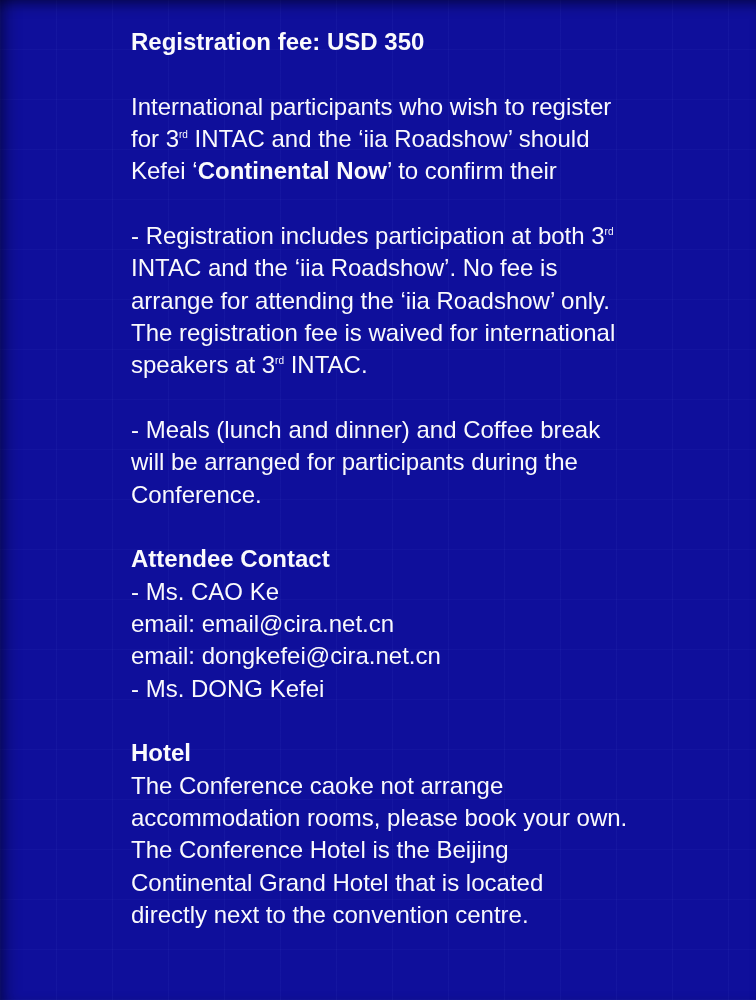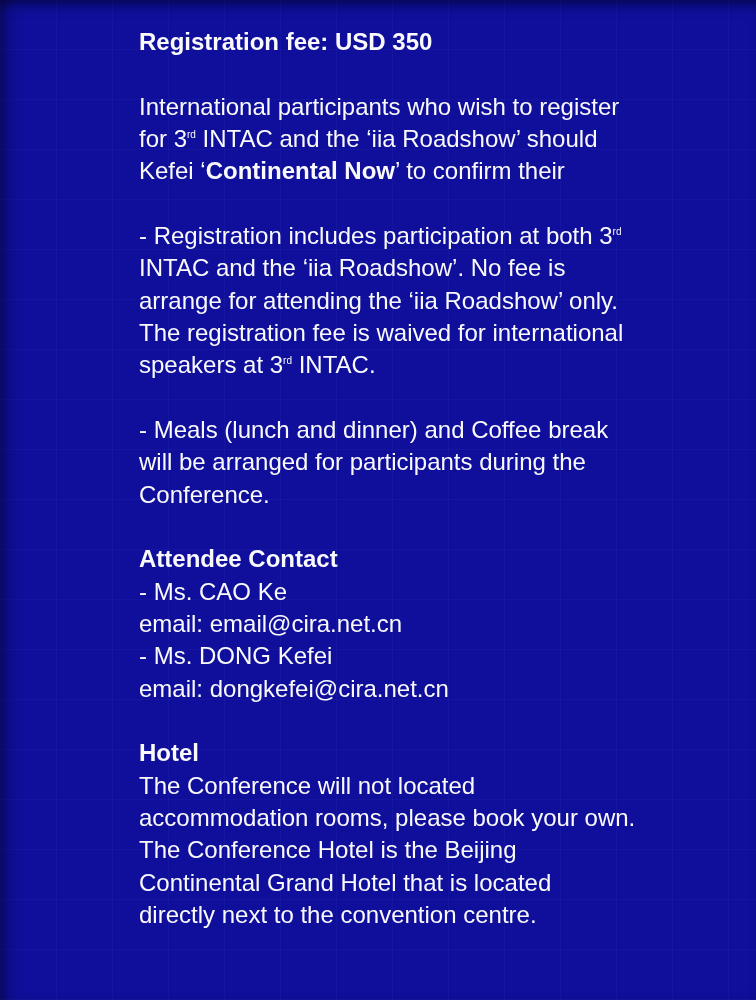--- a/index.html
+++ b/index.html
@@ -21,21 +21,20 @@
     box-shadow:
       inset 14px 0 16px -10px rgba(0,0,20,0.55),
       inset 0 12px 14px -9px rgba(0,0,20,0.6);
     font-family: "Liberation Sans", "DejaVu Sans", sans-serif;
     font-size: 24px;
     line-height: 32.33px;
     color: #FAFAFC;
   }
   .content-column {
     white-space: nowrap;
-    margin-left: 8px;
   }
   .block {
     margin-bottom: 32.33px;
   }
   .line {
     height: 32.33px;
   }
   .heading {
     font-weight: 700;
   }
@@ -70,25 +69,25 @@
       </div>
       <div class="block">
         <div class="line"><span>- Meals (lunch and dinner) and Coffee break</span></div>
         <div class="line"><span>will be arranged for participants during the</span></div>
         <div class="line"><span>Conference.</span></div>
       </div>
       <div class="block">
         <div class="line heading">Attendee Contact</div>
         <div class="line"><span>- Ms. CAO Ke</span></div>
         <div class="line"><span>email: email@cira.net.cn</span></div>
+        <div class="line"><span>email: dongkefei@cira.net.cn</span></div>
         <div class="line"><span>- Ms. DONG Kefei</span></div>
-        <div class="line"><span>email: dongkefei@cira.net.cn</span></div>
       </div>
       <div class="block">
         <div class="line heading">Hotel</div>
-        <div class="line"><span>The Conference will not located</span></div>
+        <div class="line"><span>The Conference caoke not arrange</span></div>
         <div class="line"><span>accommodation rooms, please book your own.</span></div>
         <div class="line"><span>The Conference Hotel is the Beijing</span></div>
         <div class="line"><span>Continental Grand Hotel that is located</span></div>
         <div class="line"><span>directly next to the convention centre.</span></div>
       </div>
     </div>
 </div>
 
 </body></html>

